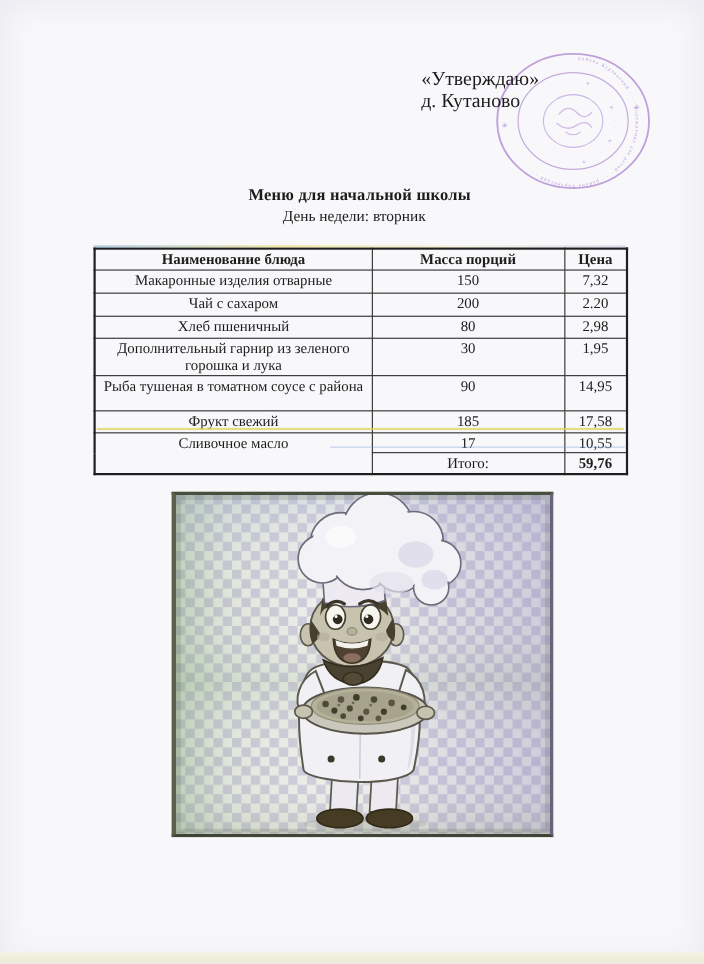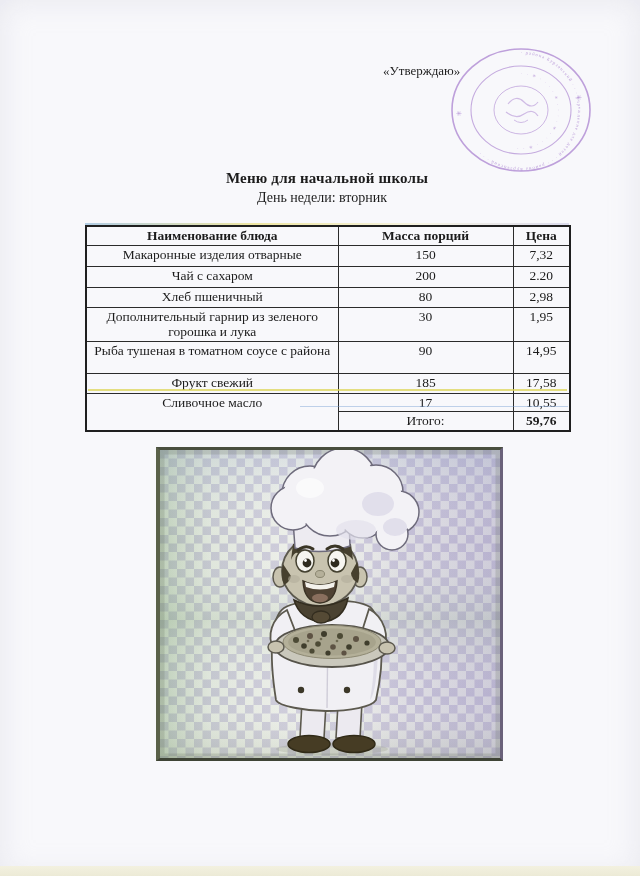--- a/index.html
+++ b/index.html
@@ -4,21 +4,21 @@
 <style>
   html,body{margin:0;padding:0;background:#e8e8ea;}
   .paper{
     position:relative;width:640px;height:876px;overflow:hidden;
     background:#f8f8fb;
     font-family:"Liberation Serif","DejaVu Serif",serif;
     color:#1c1c1c;
     box-shadow:inset 0 0 30px rgba(200,200,215,.35);
   }
   
-  .approval{position:absolute;left:383px;top:61px;font-size:13px;line-height:20px;z-index:3;}
+  .approval{position:absolute;left:383px;top:61px;font-size:18px;line-height:20px;z-index:3;}
   .approval .ln{white-space:nowrap;}
   .sig-row{display:flex;align-items:flex-end;height:22px;}
   .sig-line{position:relative;display:inline-block;width:58px;height:20px;border-bottom:1.2px solid #3d3a50;}
   .sig-line svg{position:absolute;left:2px;top:-6px;}
   .sig-name{margin-left:5px;white-space:nowrap;}
   
   .stamp{position:absolute;left:448px;top:46px;width:146px;height:130px;z-index:2;opacity:.85;}
   
   .doc-title{position:absolute;left:7px;top:170px;width:640px;text-align:center;font-size:15px;font-weight:bold;letter-spacing:.2px;}
   .doc-subtitle{position:absolute;left:2px;top:190px;width:640px;text-align:center;font-size:14px;}
@@ -71,20 +71,21 @@
       <path d="M60,58 q8,-10 16,-2 q8,8 14,0" stroke-width="1.2"></path>
       <path d="M58,66 q10,8 18,2 q9,-6 14,2" stroke-width="1.2"></path>
       <path d="M66,74 q7,5 14,0" stroke-width="1"></path>
     </g>
     <text x="8" y="70" font-size="7" fill="#9d70c9" opacity=".8">✳</text>
     <text x="128" y="54" font-size="7" fill="#9d70c9" opacity=".8">✳</text>
   </svg>
 
   <div class="approval">
     <div class="ln">«Утверждаю»</div>
+    <div class="ln">д. Кутаново</div>
   </div>
 
   <div class="doc-title">Меню для начальной школы</div>
   <div class="doc-subtitle">День недели: вторник</div>
 
   <table class="menu">
     <colgroup>
         <col style="width:252px">
         <col style="width:175px">
         <col style="width:57px">

